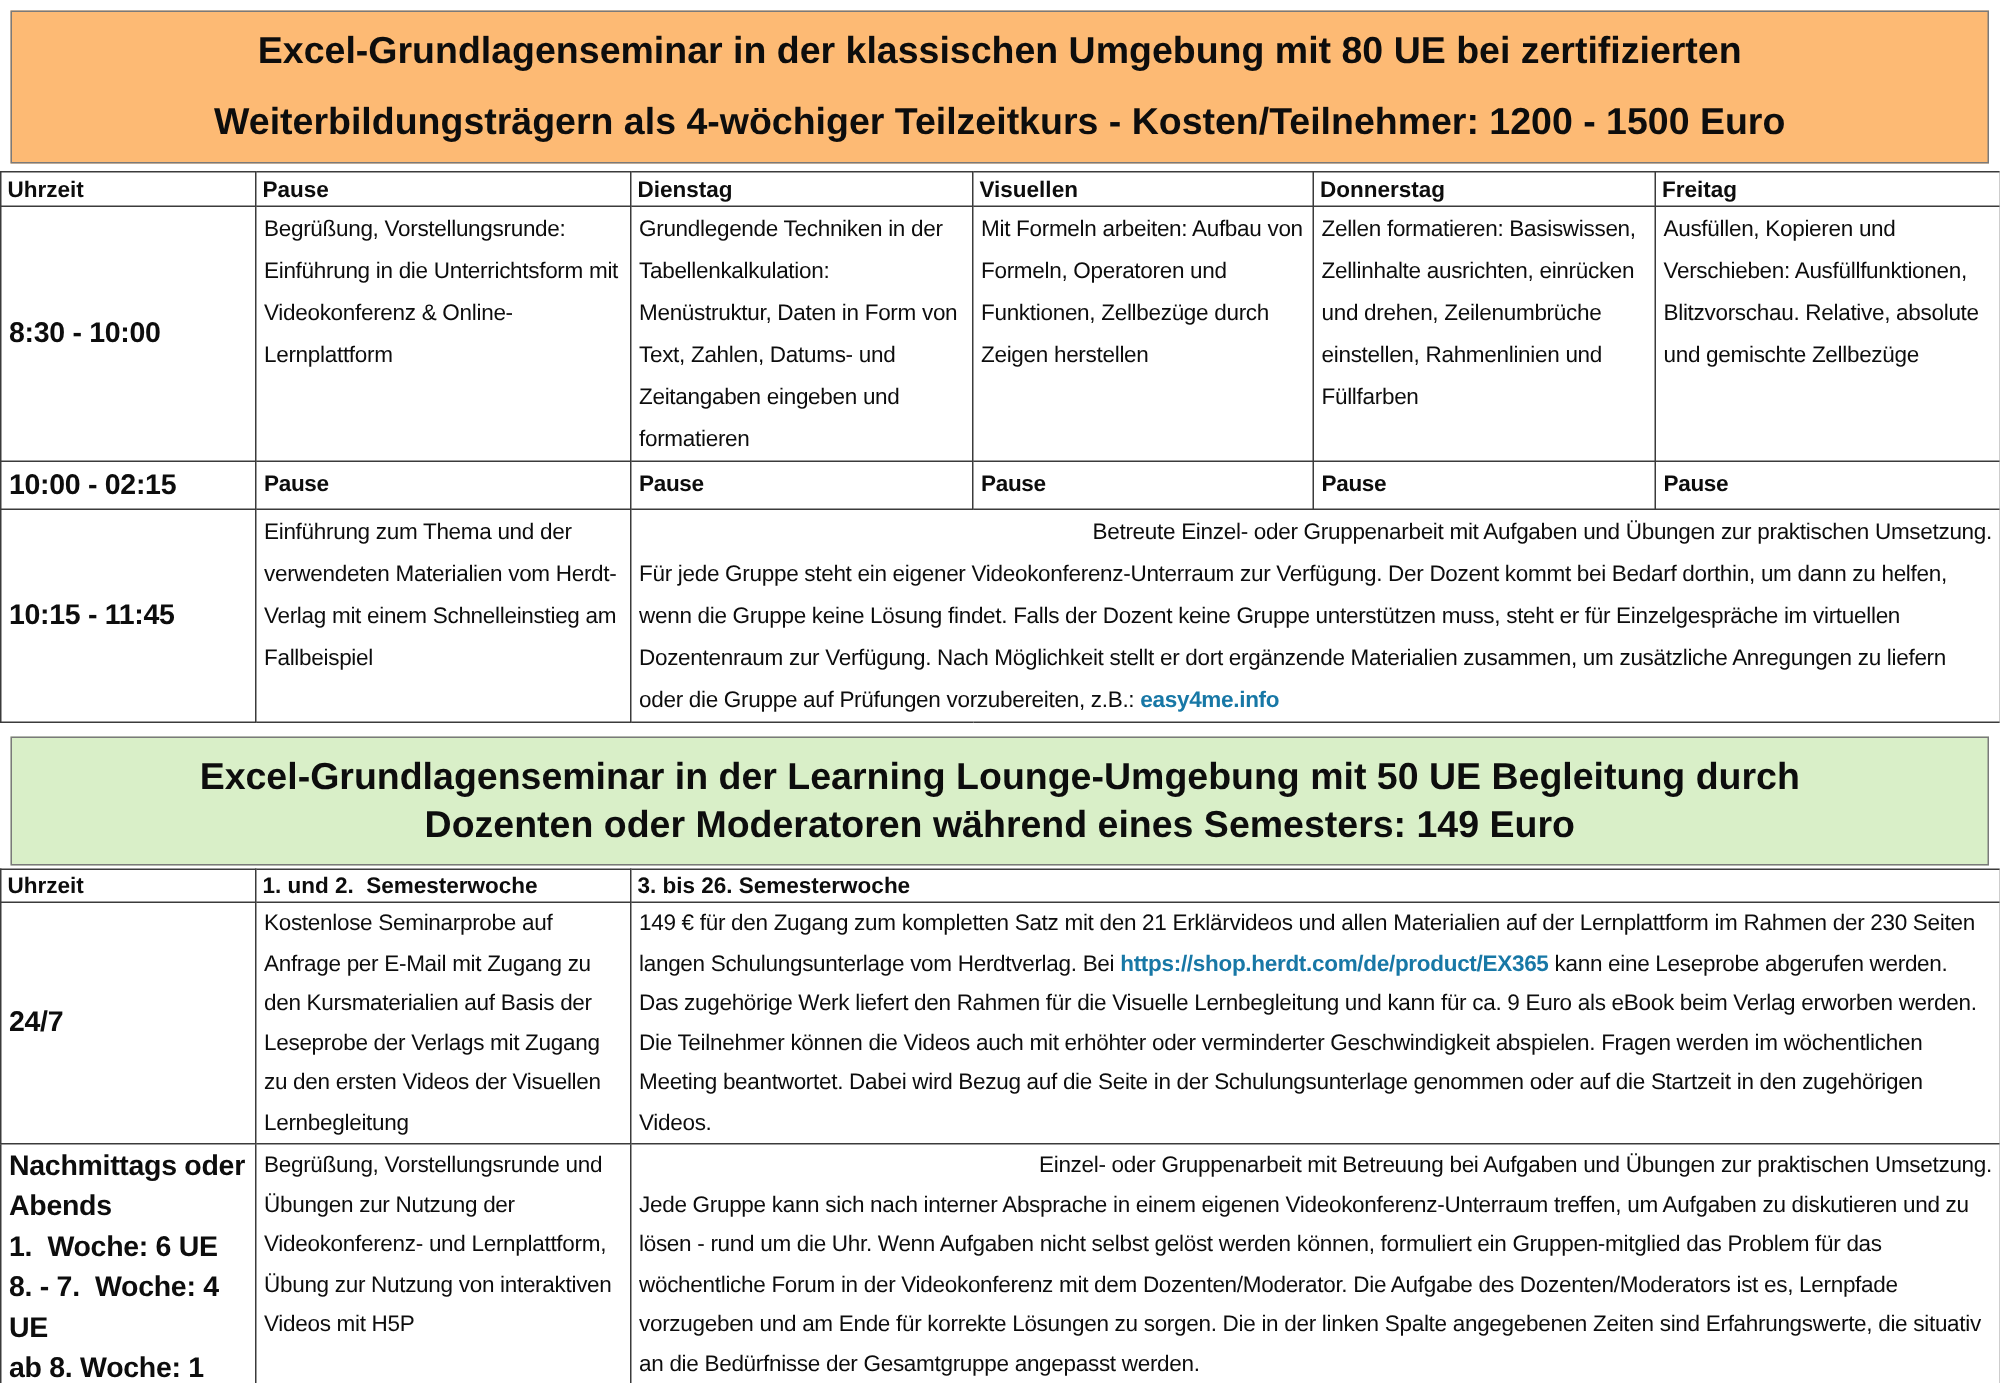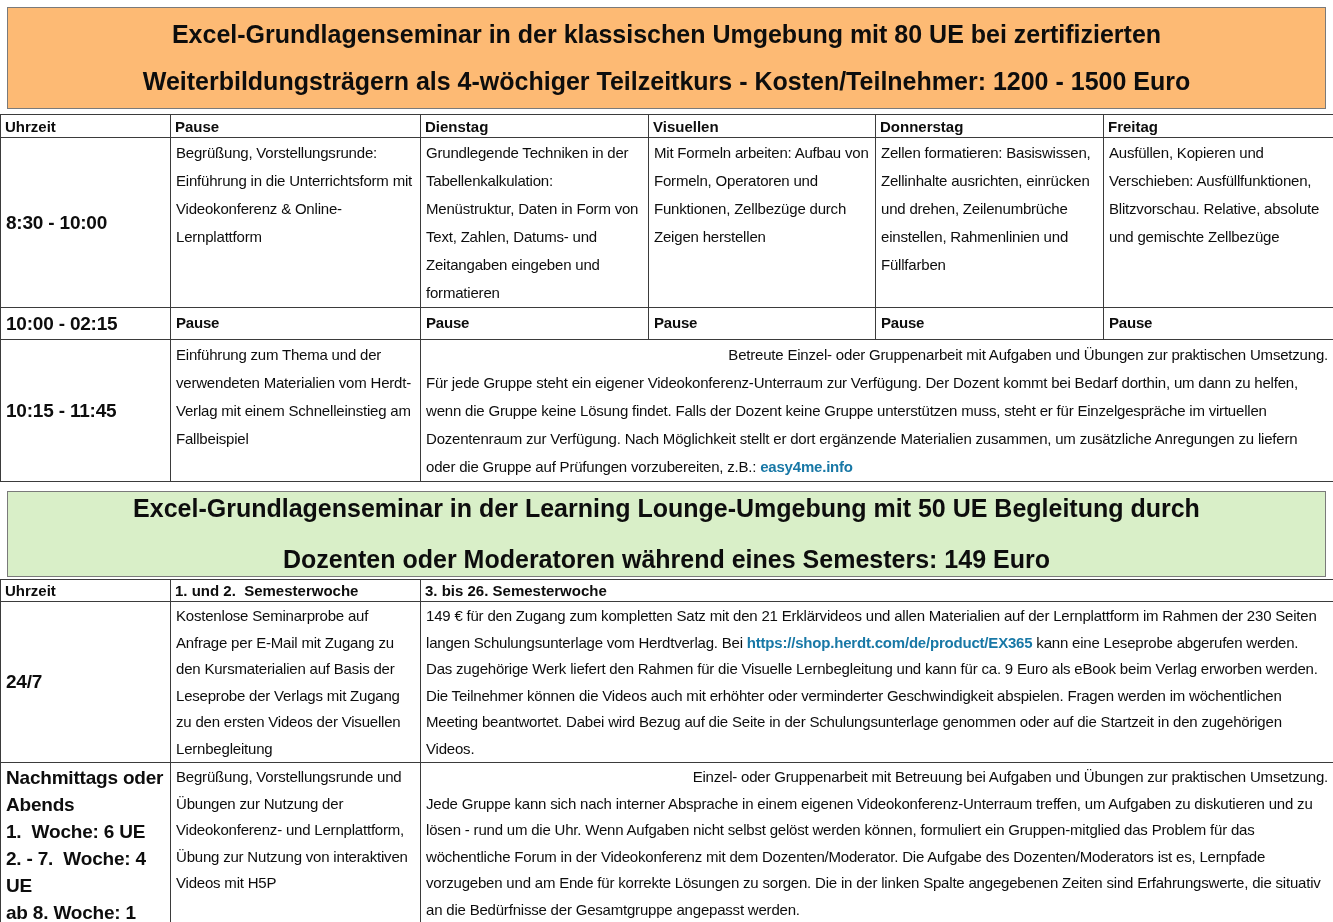--- a/index.html
+++ b/index.html
@@ -8,21 +8,21 @@
     background:#ffffff; color:#0d0d0d;
     font-family:"Liberation Sans", sans-serif;
   }
   .banner {
     box-sizing:border-box; margin:0 7px; border:1px solid #7a7a7a;
     text-align:center; font-weight:bold; font-size:25px;
     display:flex; flex-direction:column; justify-content:center;
   }
   .banner .bt { display:block; }
   .banner1 { margin-top:7px; height:102px; line-height:47px; padding:0 70px; }
-  .banner2 { margin-top:9px; margin-bottom:2px; height:86px; line-height:51px; padding:0 90px; }
+  .banner2 { margin-top:9px; margin-bottom:2px; height:86px; line-height:32px; padding:0 90px; }
   table {
     border-collapse:collapse; table-layout:fixed; width:1333px;
     margin-top:5px;
   }
   td, th { border:1px solid #3b3b3b; overflow:hidden; box-sizing:border-box; }
   th {
     font-size:15px; font-weight:bold; text-align:left; vertical-align:middle;
     padding:1px 4px; white-space:pre-wrap;
   }
   td.cell {
@@ -119,21 +119,21 @@
     <td class="time ctr">24/7</td>
     <td class="cell">Kostenlose Seminarprobe auf Anfrage per E-Mail mit Zugang zu den Kursmaterialien auf Basis der Leseprobe der Verlags mit Zugang zu den ersten Videos der Visuellen Lernbegleitung</td>
     <td class="cell">
       <span>149 € für den Zugang zum kompletten Satz mit den 21 Erklärvideos und allen Materialien auf der Lernplattform im Rahmen der 230 Seiten langen Schulungsunterlage vom Herdtverlag. Bei </span><a class="lnk" style="color: rgb(24, 120, 166);">https://shop.herdt.com/de/product/EX365</a><span> kann eine Leseprobe abgerufen werden. Das zugehörige Werk liefert den Rahmen für die Visuelle Lernbegleitung und kann für ca. 9 Euro als eBook beim Verlag erworben werden. Die Teilnehmer können die Videos auch mit erhöhter oder verminderter Geschwindigkeit abspielen. Fragen werden im wöchentlichen Meeting beantwortet. Dabei wird Bezug auf die Seite in der Schulungsunterlage genommen oder auf die Startzeit in den zugehörigen Videos.</span>
     </td>
   </tr>
   <tr class="r2b">
     <td class="time top">
       <span class="tline">Nachmittags oder Abends</span>
       <span class="tline">1.  Woche: 6 UE</span>
-      <span class="tline">2. - 7.  Woche: 4 UE</span>
+      <span class="tline">8. - 7.  Woche: 4 UE</span>
       <span class="tline">ab 8. Woche: 1 UE</span>
       <span class="tline">Summe: 50</span>
     </td>
     <td class="cell">Begrüßung, Vorstellungsrunde und Übungen zur Nutzung der Videokonferenz- und Lernplattform, Übung zur Nutzung von interaktiven Videos mit H5P</td>
     <td class="cell">
       <span class="it">Einzel- oder Gruppenarbeit mit Betreuung bei Aufgaben und Übungen zur praktischen Umsetzung.</span><span>Jede Gruppe kann sich nach interner Absprache in einem eigenen Videokonferenz-Unterraum treffen, um Aufgaben zu diskutieren und zu lösen - rund um die Uhr. Wenn Aufgaben nicht selbst gelöst werden können, formuliert ein Gruppen-mitglied das Problem für das wöchentliche Forum in der Videokonferenz mit dem Dozenten/Moderator. Die Aufgabe des Dozenten/Moderators ist es, Lernpfade vorzugeben und am Ende für korrekte Lösungen zu sorgen. Die in der linken Spalte angegebenen Zeiten sind Erfahrungswerte, die situativ an die Bedürfnisse der Gesamtgruppe angepasst werden.</span>
     </td>
   </tr>
 </tbody>
   </table>

